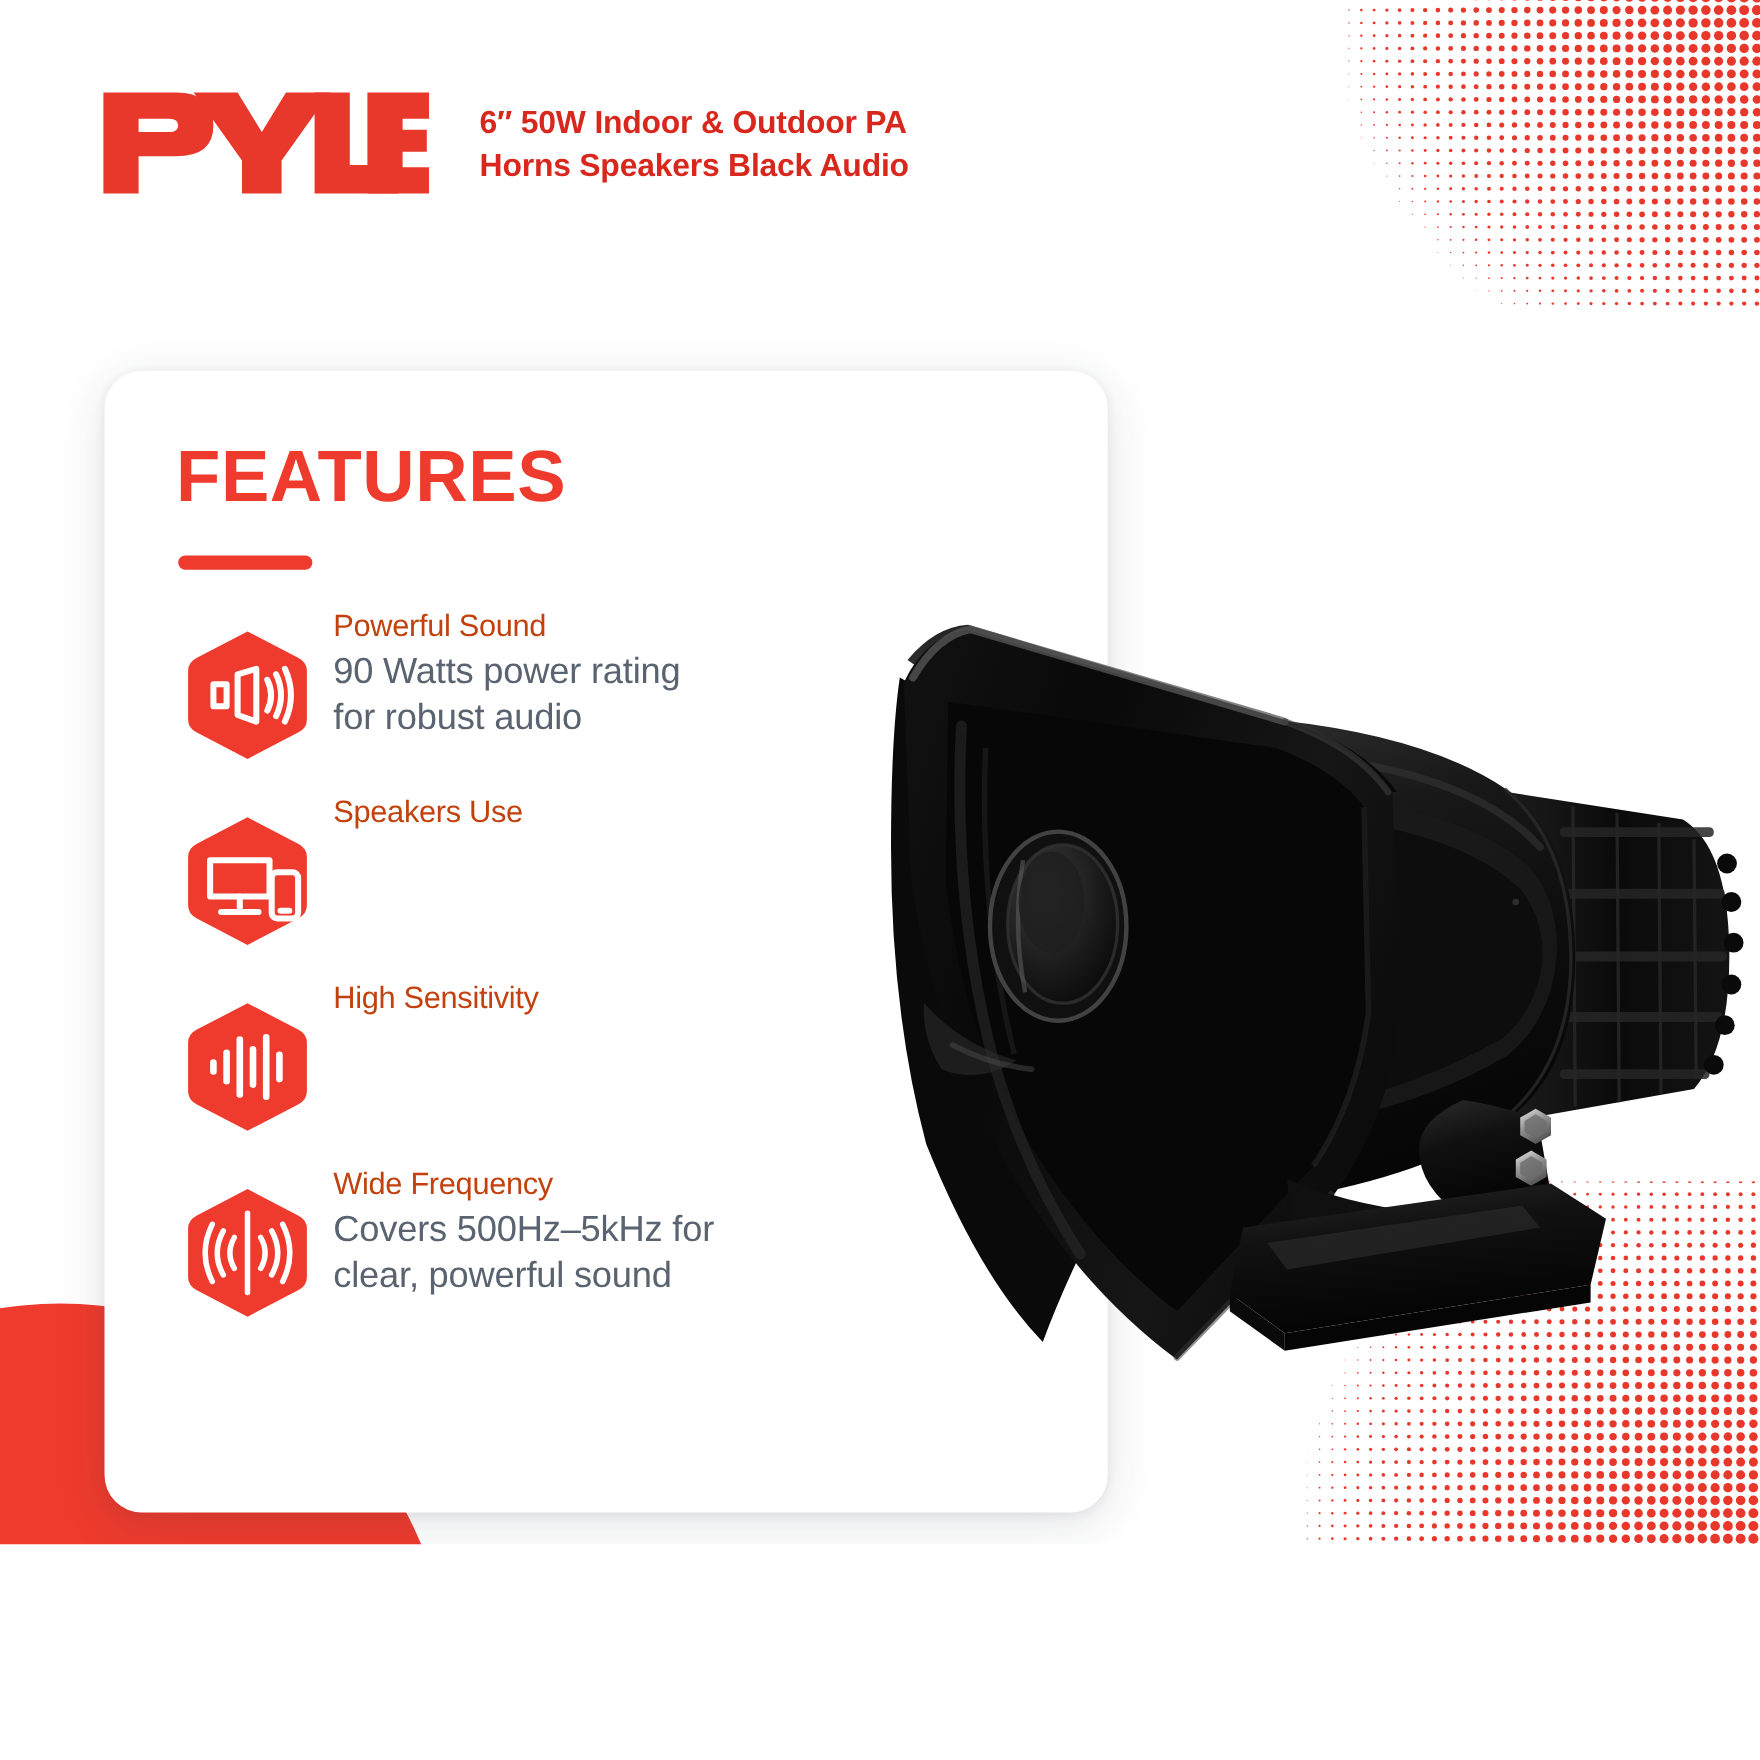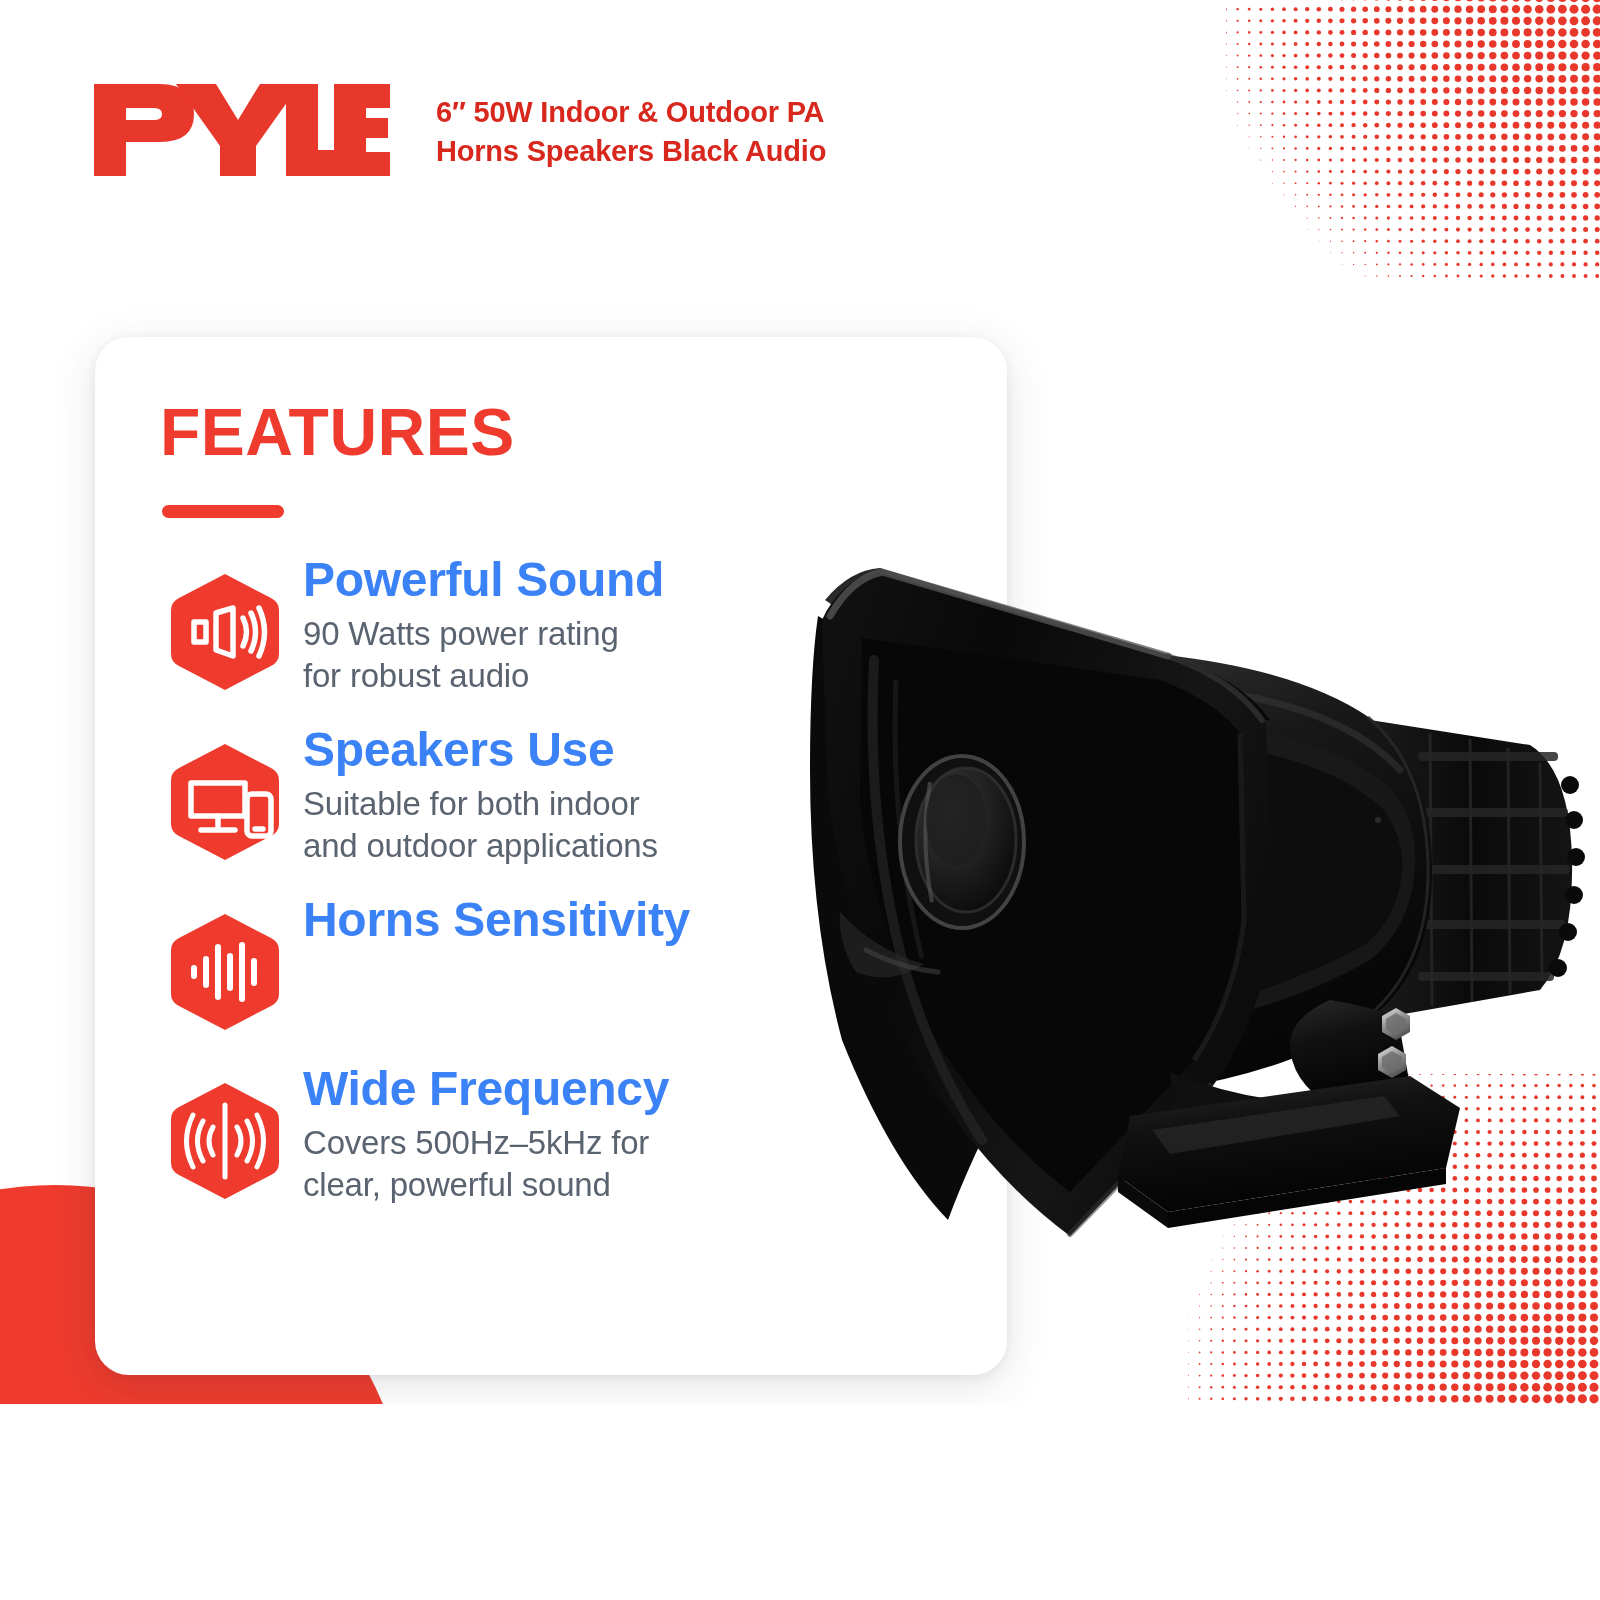--- a/index.html
+++ b/index.html
@@ -99,23 +99,23 @@
   }
   .feature-icon {
     width: 136px;
     flex: none;
     display: flex;
     justify-content: center;
     padding-top: 16px;
   }
   .feature-text { flex: 1; padding-left: 10px; }
   .feature-title {
-    color: #3b82f6;
-    font-size: 48px;
-    font-weight: 700;
+    color: #c2410c;
+    font-size: 28px;
+    font-weight: 400;
     line-height: 1.18;
     letter-spacing: -0.3px;
     margin: 0 0 4px 0;
   }
   .feature-desc {
     color: #5A6370;
     font-size: 33px;
     font-weight: 400;
     line-height: 1.28;
     letter-spacing: -0.2px;
@@ -1945,41 +1945,39 @@
               <path d="M30 45 H84 V78 H30 Z" rx="3"></path>
               <path d="M57 78 V88"></path>
               <path d="M40 92 H74"></path>
               <rect x="86" y="56" width="24" height="42" rx="5"></rect>
               <path d="M94 91 H102"></path>
             </g>
           </svg>
         </div>
         <div class="feature-text">
           <p class="feature-title">Speakers Use</p>
-          <p class="feature-desc">Suitable for both indoor
-and outdoor applications</p>
         </div>
       </div>
 
       <div class="feature-row">
         <div class="feature-icon">
           <svg width="128" height="128" viewBox="0 0 128 128">
             <path d="M64 6 L110 30 Q118 34 118 42 V86 Q118 94 110 98 L64 122 L18 98 Q10 94 10 86 V42 Q10 34 18 30 Z" fill="#EE3B2E"></path>
             <g fill="#ffffff">
               <rect x="30" y="57" width="6" height="14" rx="3"></rect>
               <rect x="42" y="48" width="6" height="32" rx="3"></rect>
               <rect x="54" y="36" width="6" height="56" rx="3"></rect>
               <rect x="66" y="45" width="6" height="38" rx="3"></rect>
               <rect x="78" y="34" width="6" height="60" rx="3"></rect>
               <rect x="90" y="50" width="6" height="28" rx="3"></rect>
             </g>
           </svg>
         </div>
         <div class="feature-text">
-          <p class="feature-title">Horns Sensitivity</p>
+          <p class="feature-title">High Sensitivity</p>
         </div>
       </div>
 
       <div class="feature-row">
         <div class="feature-icon">
           <svg width="128" height="128" viewBox="0 0 128 128">
             <path d="M64 6 L110 30 Q118 34 118 42 V86 Q118 94 110 98 L64 122 L18 98 Q10 94 10 86 V42 Q10 34 18 30 Z" fill="#EE3B2E"></path>
             <g fill="none" stroke="#ffffff" stroke-width="5" stroke-linecap="round">
               <path d="M64 28 V100"></path>
               <path d="M52 50 Q44 64 52 78"></path>

